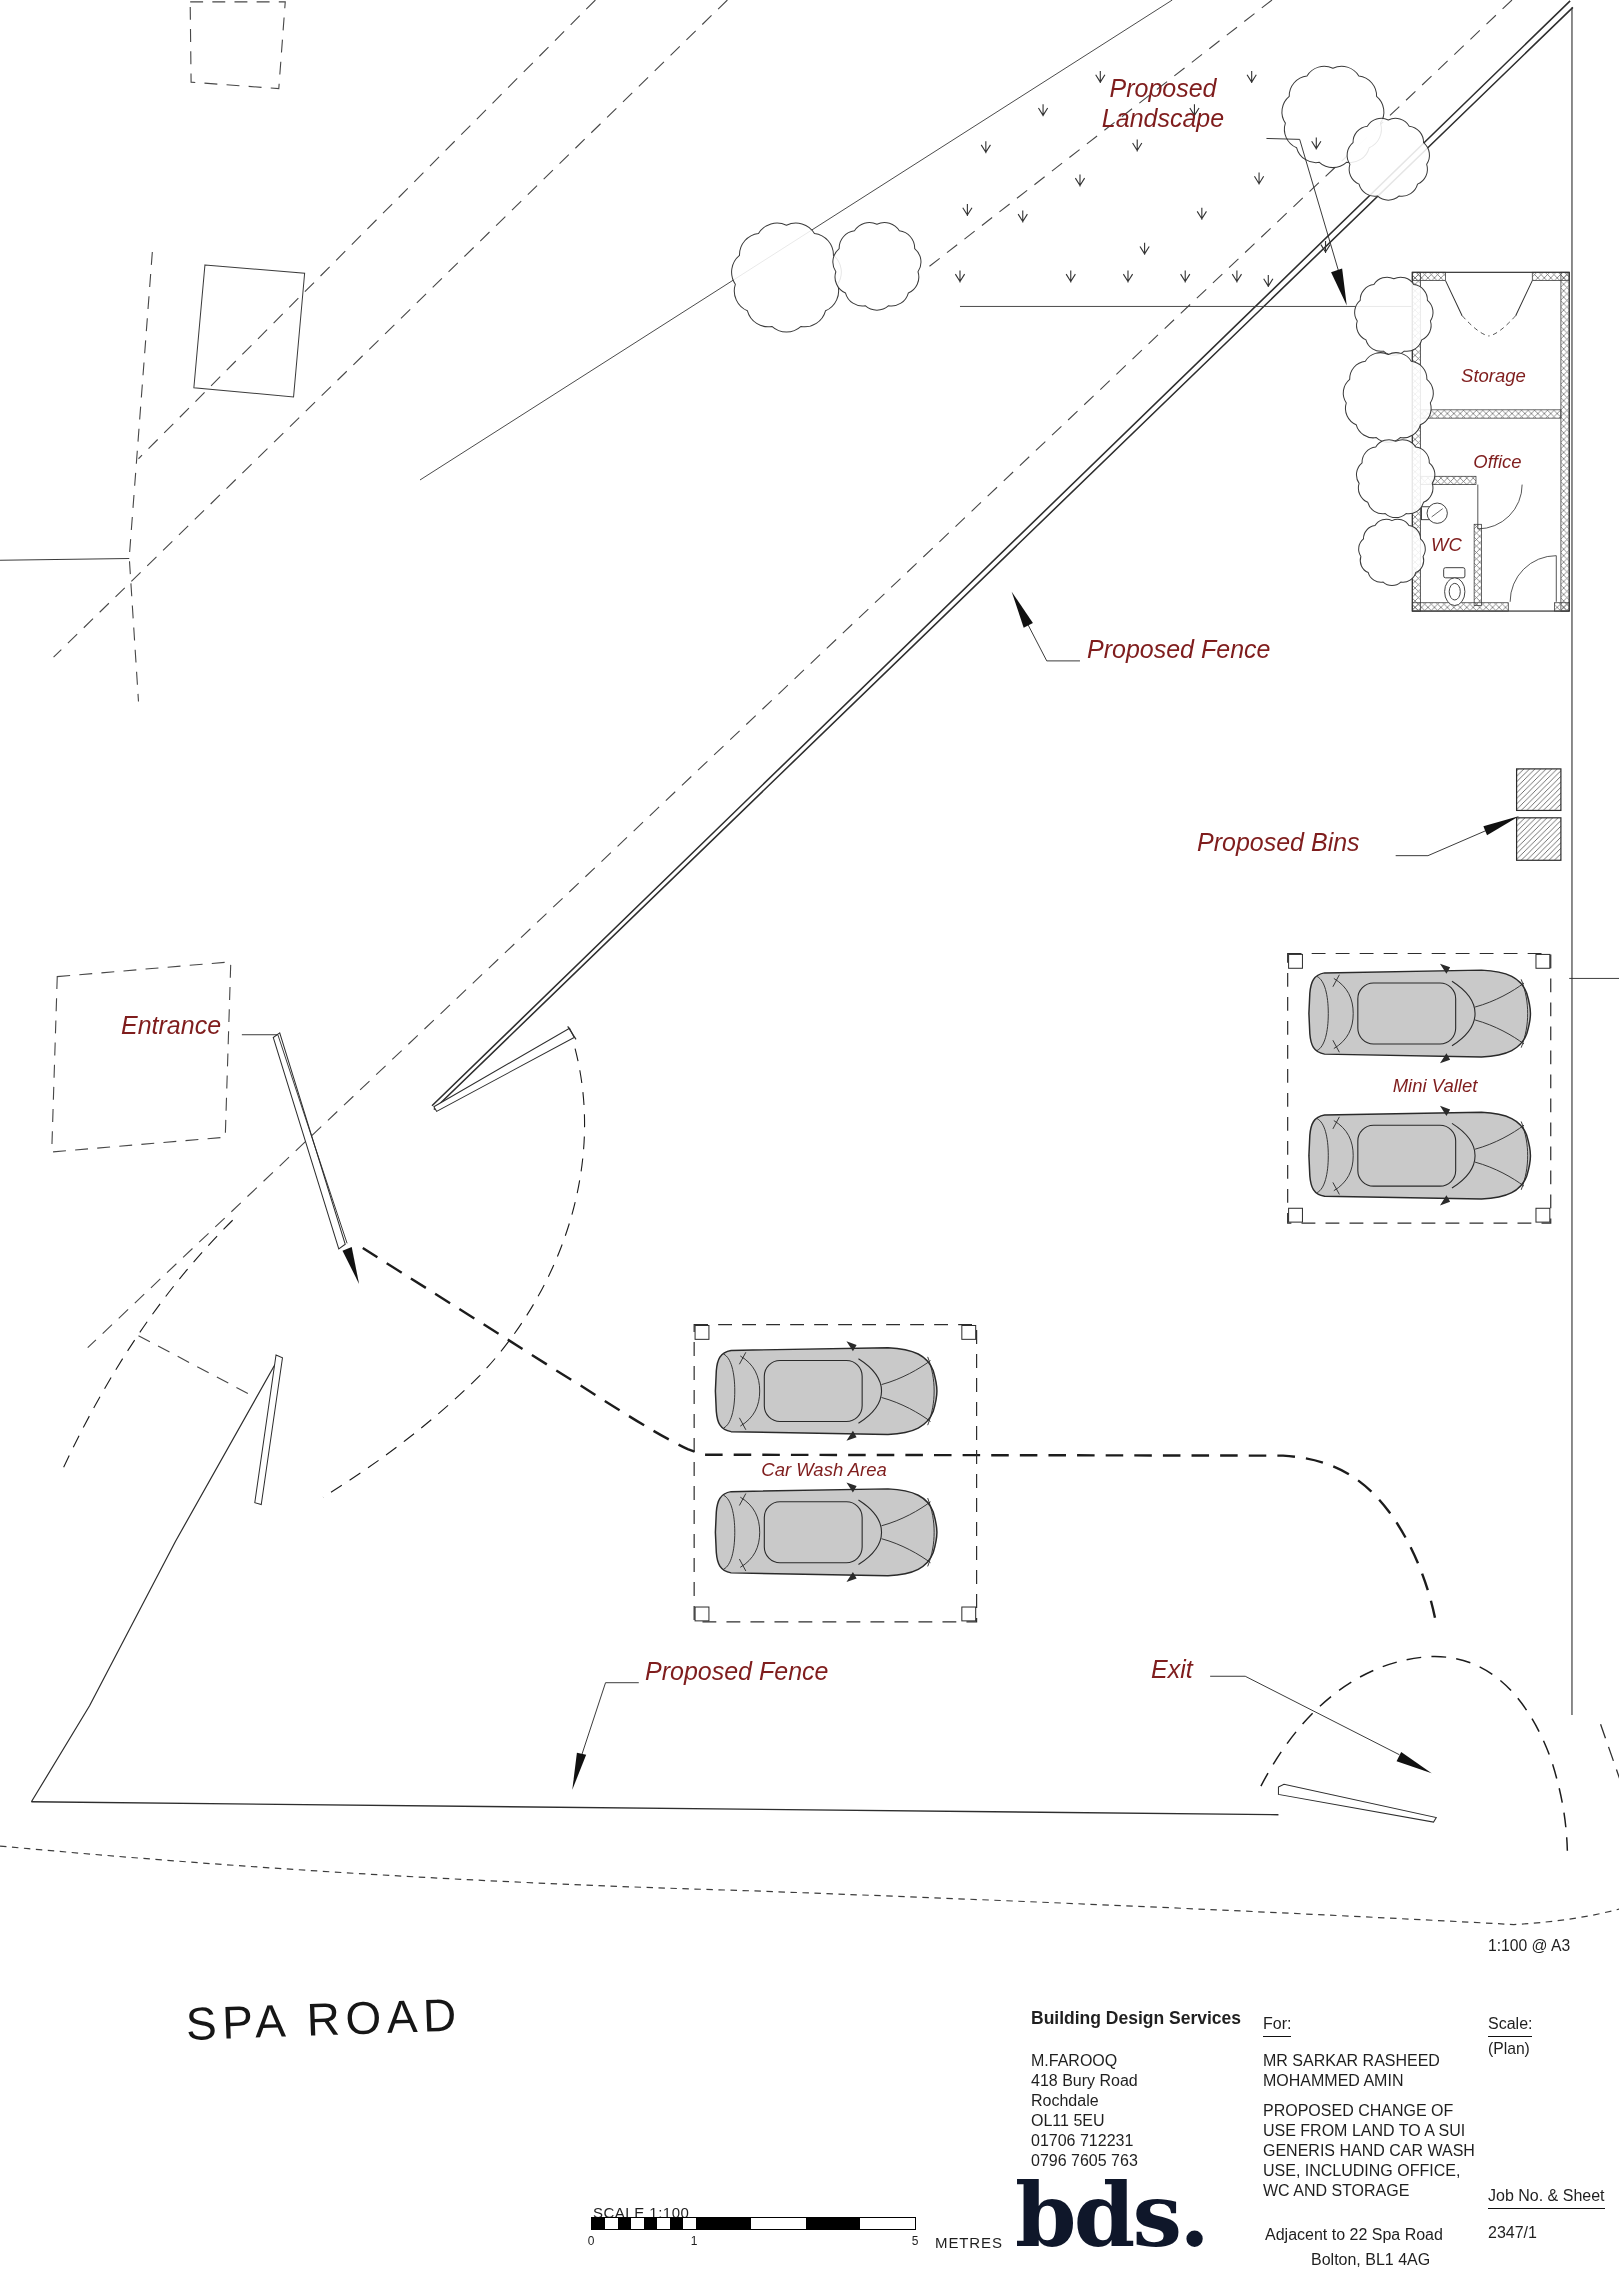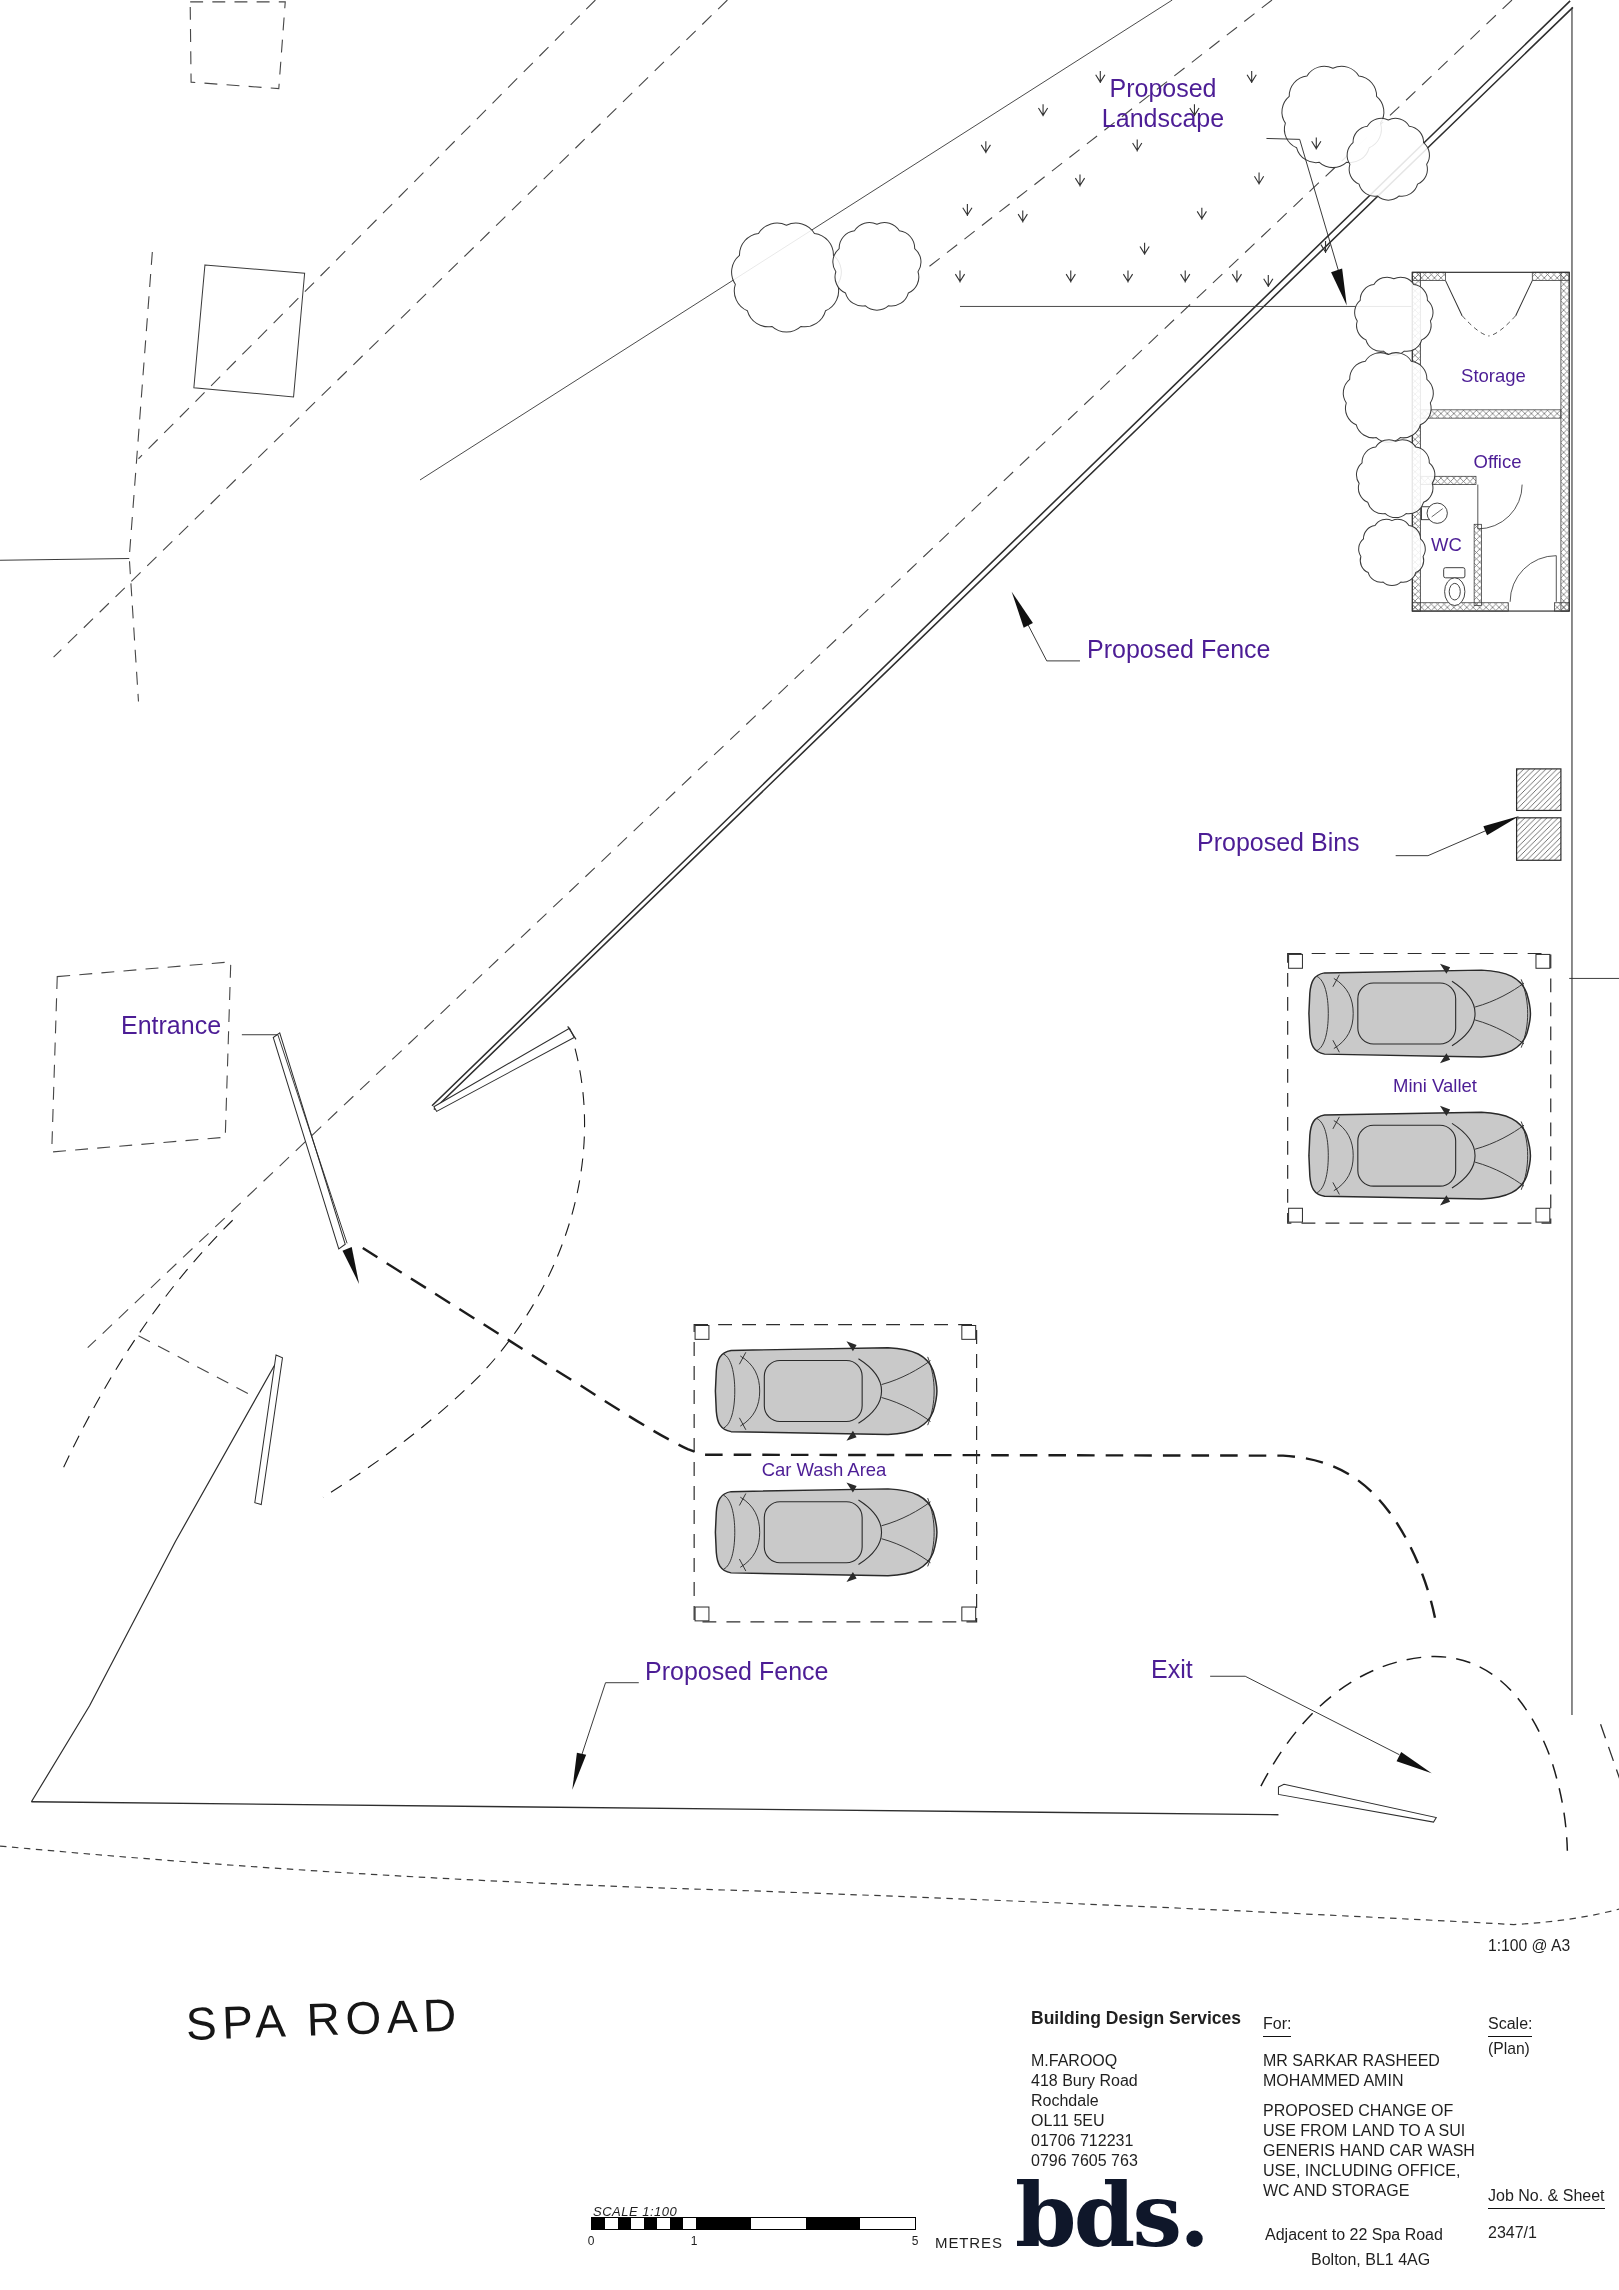--- a/index.html
+++ b/index.html
@@ -1,32 +1,32 @@
 <!DOCTYPE html>
 <html style="font-size:14.8px"><head>
 <meta charset="utf-8">
 <style>
   html,body{margin:0;padding:0;background:#e8e8e8;}
   .page{position:relative;width:1620px;height:2291px;background:#ffffff;overflow:hidden;
         font-family:"Liberation Sans",sans-serif;color:#1f1f1f;}
   #site-svg{position:absolute;left:0;top:0;width:1620px;height:2291px;}
-  .lbl{position:absolute;font-size:25px;line-height:1.18;white-space:nowrap;color:#4c1d95;}
+  .lbl{position:absolute;font-size:25px;line-height:1.18;white-space:nowrap;color:#7f1d1d;font-style:italic;}
   .lbl.small{font-size:18.5px;}
   .lbl.center{text-align:center;white-space:normal;}
   .spa-road{position:absolute;font-size:46px;letter-spacing:5.5px;color:#161616;
             transform:rotate(-2deg);transform-origin:left center;white-space:nowrap;}
   
   .tb{position:absolute;font-size:16px;line-height:20px;white-space:nowrap;}
   .tb.bold{font-weight:bold;font-size:17.5px;}
   .tb.underline{border-bottom:1.8px solid #111;padding-bottom:1.8px;}
   .tb .ln{display:block;}
   .logo{position:absolute;font-family:"DejaVu Serif",serif;font-weight:bold;
         font-size:88px;letter-spacing:-2.8px;color:#0f172a;line-height:1;}
   
-  .sb-label{position:absolute;font-size:13px;letter-spacing:0.5px;font-style:italic;}
+  .sb-label{position:absolute;font-size:15px;letter-spacing:0.5px;}
   .sb-bar{position:absolute;display:flex;height:11px;border:0.9px solid #000;box-sizing:content-box;}
   .sb-seg{height:11px;}
   .sb-seg.b{background:#000;} .sb-seg.w{background:#fff;}
   .sb-num{position:absolute;font-size:12px;transform:translateX(-50%);}
   .sb-unit{position:absolute;font-size:15px;letter-spacing:0.9px;}
 </style>
 </head>
 <body>
 
 <div class="page">

